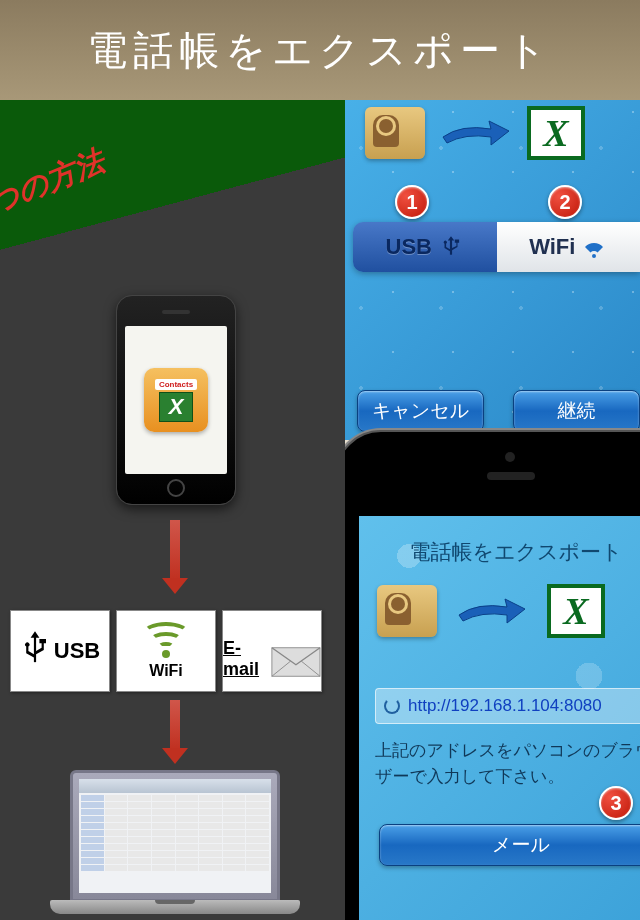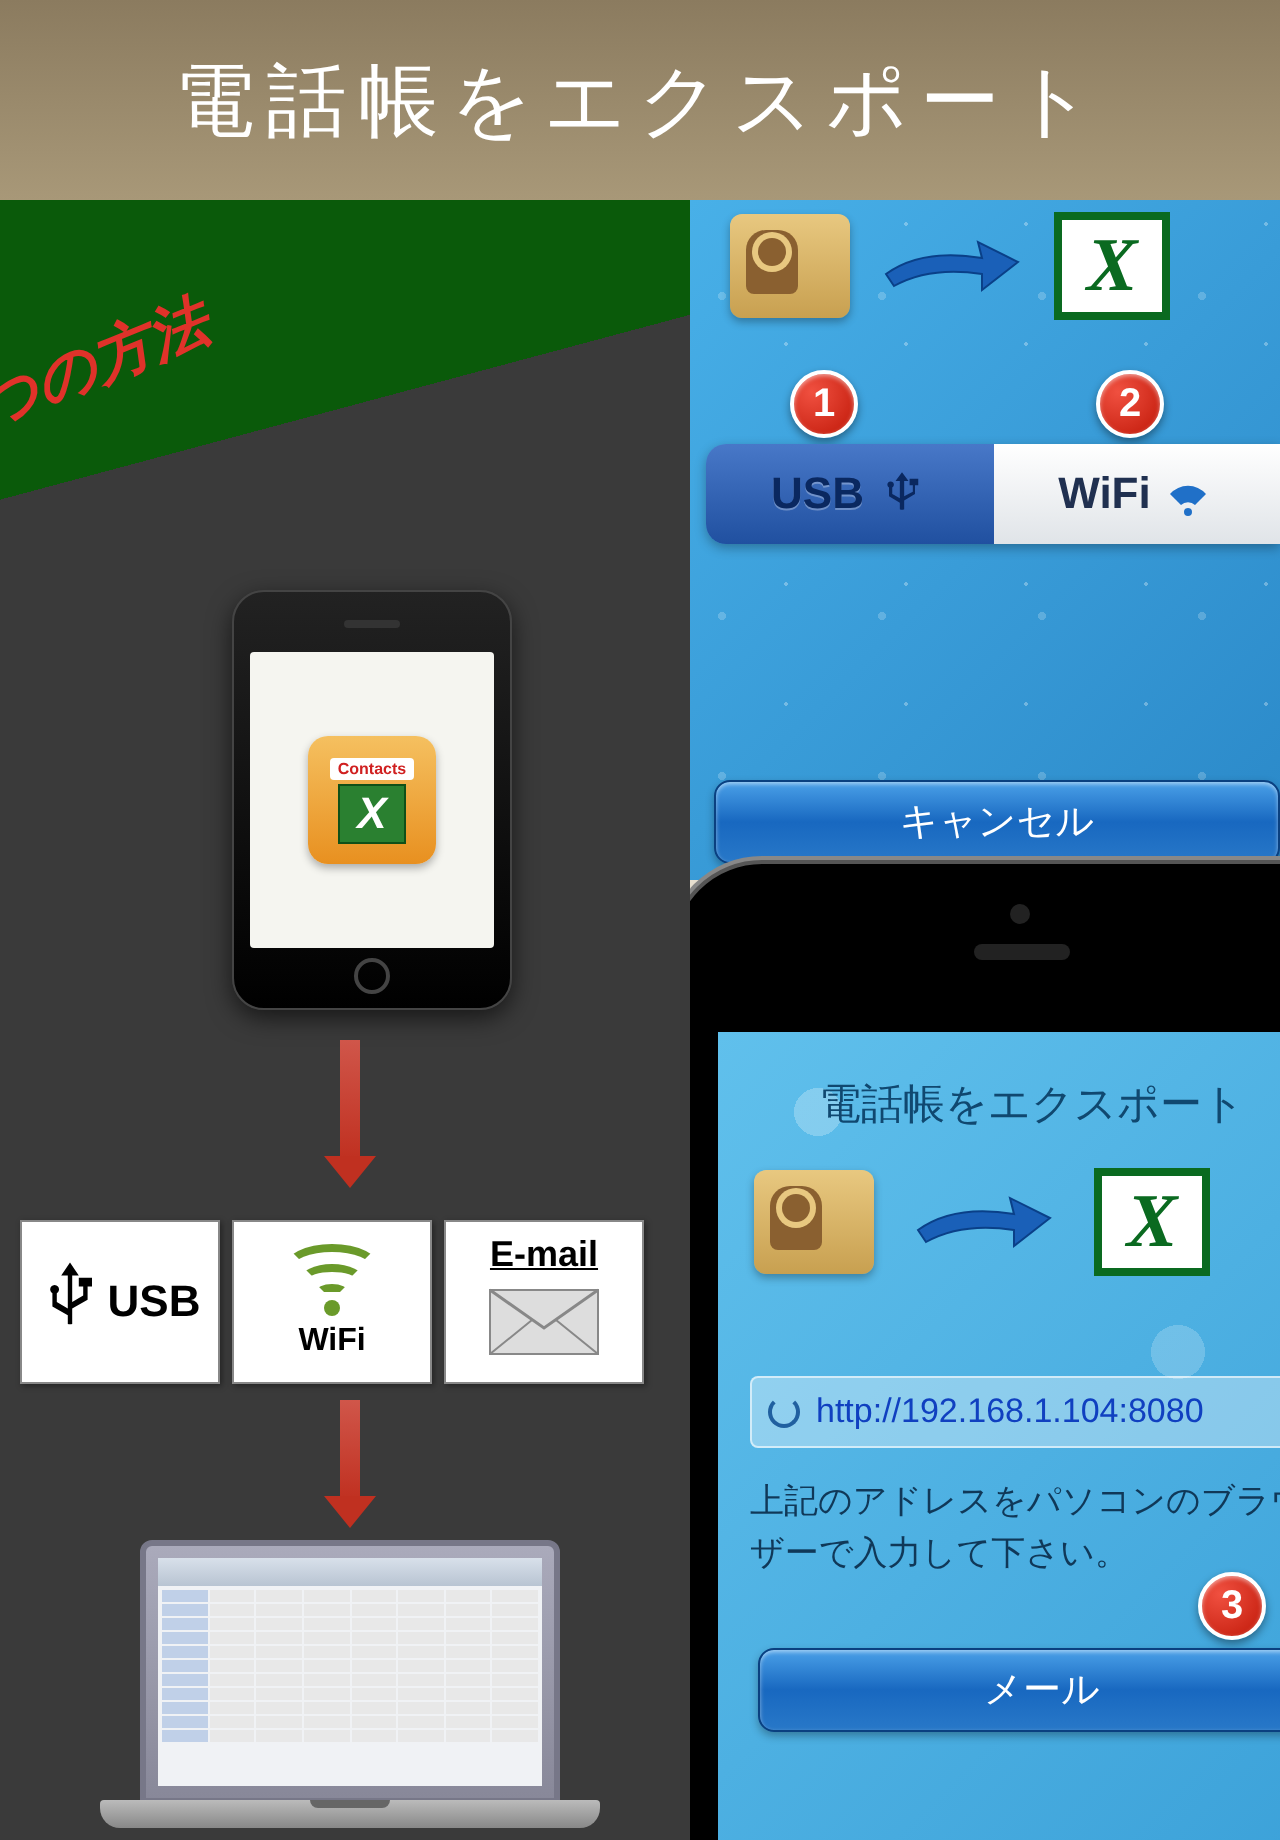--- a/index.html
+++ b/index.html
@@ -14,21 +14,21 @@
 
 
 .left{position:absolute;left:0;top:0;width:345px;height:820px;background:#3a3a3a;overflow:hidden}
 
 
 .greenhdr{position:absolute;left:0;top:0;width:345px;height:180px;background:#0a5a0a}
 .greenhdr .diag{position:absolute;left:-30px;top:65px;transform:rotate(-22deg);color:#e0322a;font-size:30px;font-style:italic;font-weight:bold}
 .greenhdr::after{content:"";position:absolute;left:0;top:0;width:100%;height:100%;background:linear-gradient(165deg,transparent 55%,#3a3a3a 55%)}
 
 
-.miniphone{position:absolute;left:116px;top:195px;width:140px;height:210px;background:linear-gradient(180deg,#222,#000);border-radius:16px;box-shadow:0 4px 12px rgba(0,0,0,.6);border:1px solid #444}
+.miniphone{position:absolute;left:116px;top:195px;width:120px;height:210px;background:linear-gradient(180deg,#222,#000);border-radius:16px;box-shadow:0 4px 12px rgba(0,0,0,.6);border:1px solid #444}
 .miniphone .spk{position:absolute;top:14px;left:50%;transform:translateX(-50%);width:28px;height:4px;background:#333;border-radius:2px}
 .miniphone .scrn{position:absolute;top:30px;left:8px;right:8px;bottom:30px;background:#f5f5f0;border-radius:2px;display:flex;align-items:center;justify-content:center}
 .miniphone .homebtn{position:absolute;bottom:7px;left:50%;transform:translateX(-50%);width:18px;height:18px;border:2px solid #444;border-radius:50%}
 .appicon{width:64px;height:64px;background:linear-gradient(180deg,#f5c060,#e89020);border-radius:10px;display:flex;flex-direction:column;align-items:center;justify-content:center;box-shadow:0 2px 4px rgba(0,0,0,.3)}
 .appicon .lbl{background:#fff;color:#d02020;font-size:8px;font-weight:bold;padding:1px 4px;border-radius:2px;margin-bottom:2px}
 .appicon .xl{width:34px;height:30px;background:#2a8030;display:flex;align-items:center;justify-content:center;color:#fff;font-weight:bold;font-style:italic;font-size:22px;border:1px solid #105018}
 
 
 .arrow1{position:absolute;left:170px;top:420px;width:10px;height:60px;background:linear-gradient(180deg,#d0564a,#c03020)}
 .arrow1::after{content:"";position:absolute;bottom:-14px;left:-8px;border-left:13px solid transparent;border-right:13px solid transparent;border-top:16px solid #c03020}
@@ -40,21 +40,21 @@
 .mbox.usb svg{width:30px;height:44px}
 .mbox.usb span{font-size:22px}
 .mbox.wifi{background:#fff}
 .mbox.wifi .wifibars{width:48px;height:38px;position:relative}
 .mbox.wifi .wifibars span{position:absolute;border:4px solid #6a9a2a;border-bottom:none;border-left-color:transparent;border-right-color:transparent;border-radius:50% 50% 0 0}
 .mbox.wifi .wifibars .b1{width:48px;height:24px;left:0;top:0}
 .mbox.wifi .wifibars .b2{width:32px;height:16px;left:8px;top:10px}
 .mbox.wifi .wifibars .b3{width:16px;height:8px;left:16px;top:20px}
 .mbox.wifi .wifibars .dot{position:absolute;width:8px;height:8px;background:#6a9a2a;border-radius:50%;left:20px;top:28px;border:none}
 .mbox.wifi .t{font-size:16px;font-weight:bold;margin-top:2px}
-.mbox.email{flex-direction:column;justify-content:flex-start;padding-top:6px}
+.mbox.email{flex-direction:row;justify-content:flex-start;padding-top:21px}
 .mbox.email .t{font-size:18px;text-decoration:underline;margin-bottom:6px}
 .mbox.email svg{width:56px;height:34px}
 
 
 .arrow2{position:absolute;left:170px;top:600px;width:10px;height:50px;background:linear-gradient(180deg,#d0564a,#c03020)}
 .arrow2::after{content:"";position:absolute;bottom:-14px;left:-8px;border-left:13px solid transparent;border-right:13px solid transparent;border-top:16px solid #c03020}
 
 
 .laptop{position:absolute;left:50px;top:670px;width:250px;height:170px}
 .lapscreen{width:210px;height:132px;margin:0 auto;background:linear-gradient(180deg,#aab,#889);border:3px solid #778;border-radius:6px 6px 0 0;padding:6px}
@@ -299,20 +299,21 @@
           <span>WiFi</span>
           <svg viewBox="0 0 26 26">
               <path d="M13 20 A2 2 0 1 0 13 24 A2 2 0 1 0 13 20 M7 16 A8 8 0 0 1 19 16 L22 13 A12 12 0 0 0 4 13 Z M9.5 18.5 A5 5 0 0 1 16.5 18.5 L19 16 A8 8 0 0 0 7 16 Z" fill="#2070c8"></path>
             </svg>
         </div>
       </div>
 
 
       <div class="btnrow1">
         <div class="glassbtn">キャンセル</div>
+        <div class="glassbtn">継続</div>
       </div>
     </div>
 
     <div class="ph2frame">
       <div class="ph2cam"></div>
       <div class="ph2spk"></div>
       <div class="ph2screen">
         <div class="ph2title">電話帳をエクスポート</div>
 
         <div class="iconsrow2">

